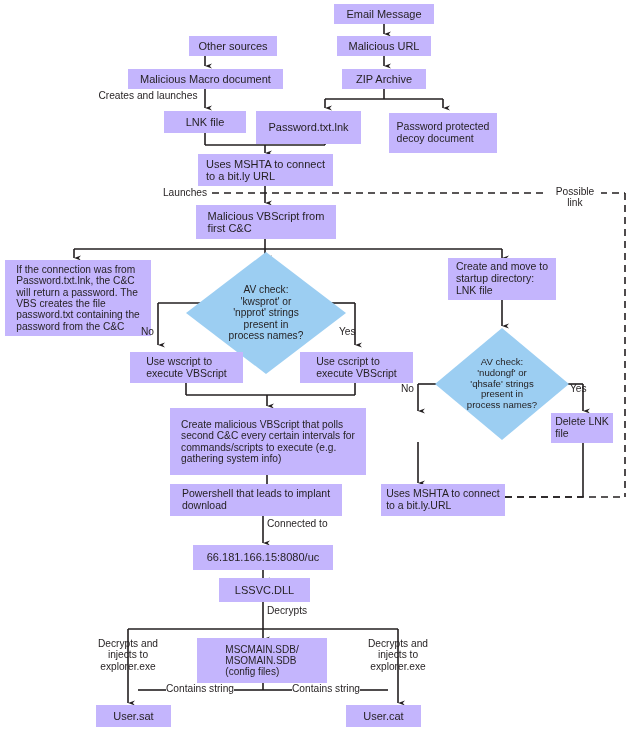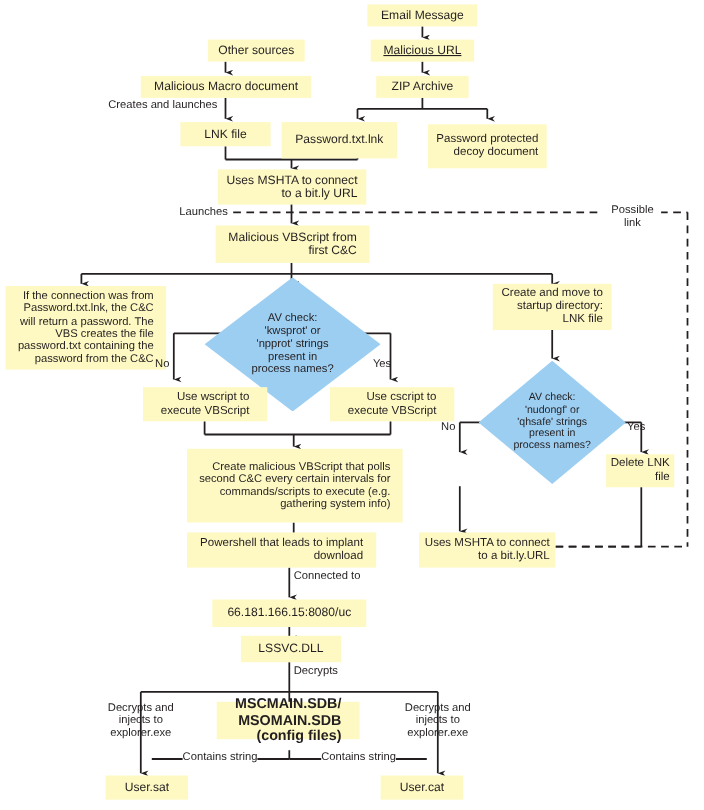--- a/index.html
+++ b/index.html
@@ -9,25 +9,25 @@
   }
   #canvas{
     position:relative;
     width:640px;
     height:736px;
     background:#ffffff;
     overflow:hidden;
   }
   .node{
     position:absolute;
-    background:#fef9c3;
+    background:#c4b5fd;
     display:flex;
     align-items:center;
     justify-content:center;
-    text-align:right;
+    text-align:left;
     line-height:1.12;
     color:#231f20;
     box-sizing:border-box;
     padding:1px 3px;
     white-space:pre-line;
   }
   .diamond{
     position:absolute;
     background:transparent;
     display:flex;
@@ -156,21 +156,21 @@
 
       <path d="M212,193 L548,193"></path>
       <path d="M600,193 L625,193"></path>
       <path d="M625,193 L625,497"></path>
       <path d="M505,497 L625,497"></path>
     </g>
   </svg>
 
   <div class="node" style="left:334px;top:4px;width:100px;height:20px;font-size:11px;">Email Message</div>
 
-  <div class="node" style="left:337px;top:36px;width:94px;height:20px;font-size:11px;text-decoration:underline;">Malicious URL</div>
+  <div class="node" style="left:337px;top:36px;width:94px;height:20px;font-size:11px;">Malicious URL</div>
 
   <div class="node" style="left:342px;top:69px;width:84px;height:20px;font-size:11px;">ZIP Archive</div>
 
   <div class="node" style="left:161px;top:36px;width:88px;height:20px;font-size:11px;margin-left:28px;">Other sources</div>
 
   <div class="node" style="left:128px;top:69px;width:155px;height:20px;font-size:11px;">Malicious Macro document</div>
 
   <div class="node" style="left:164px;top:111px;width:82px;height:22px;font-size:11px;">LNK file</div>
 
   <div class="node" style="left:256px;top:111px;width:105px;height:33px;font-size:11px;">Password.txt.lnk</div>
@@ -231,21 +231,21 @@
   <div class="node" style="left:170px;top:484px;width:172px;height:32px;font-size:10.5px;">Powershell that leads to implant
 download</div>
 
   <div class="node" style="left:381px;top:484px;width:124px;height:32px;font-size:10.5px;">Uses MSHTA to connect
 to a bit.ly.URL</div>
 
   <div class="node" style="left:193px;top:545px;width:140px;height:25px;font-size:11px;">66.181.166.15:8080/uc</div>
 
   <div class="node" style="left:219px;top:578px;width:91px;height:24px;font-size:11px;">LSSVC.DLL</div>
 
-  <div class="node" style="left:197px;top:638px;width:130px;height:34px;font-size:13px;font-weight:bold;">MSCMAIN.SDB/
+  <div class="node" style="left:197px;top:638px;width:130px;height:45px;font-size:10px;">MSCMAIN.SDB/
 MSOMAIN.SDB
 (config files)</div>
 
   <div class="node" style="left:96px;top:705px;width:75px;height:22px;font-size:11px;">User.sat</div>
 
   <div class="node" style="left:346px;top:705px;width:75px;height:22px;font-size:11px;">User.cat</div>
 
   <div class="lbl" style="left:96px;top:90px;width:104px;font-size:10.2px;">Creates and launches</div>
 
   <div class="lbl" style="left:160px;top:187px;width:50px;font-size:10.2px;">Launches</div>

